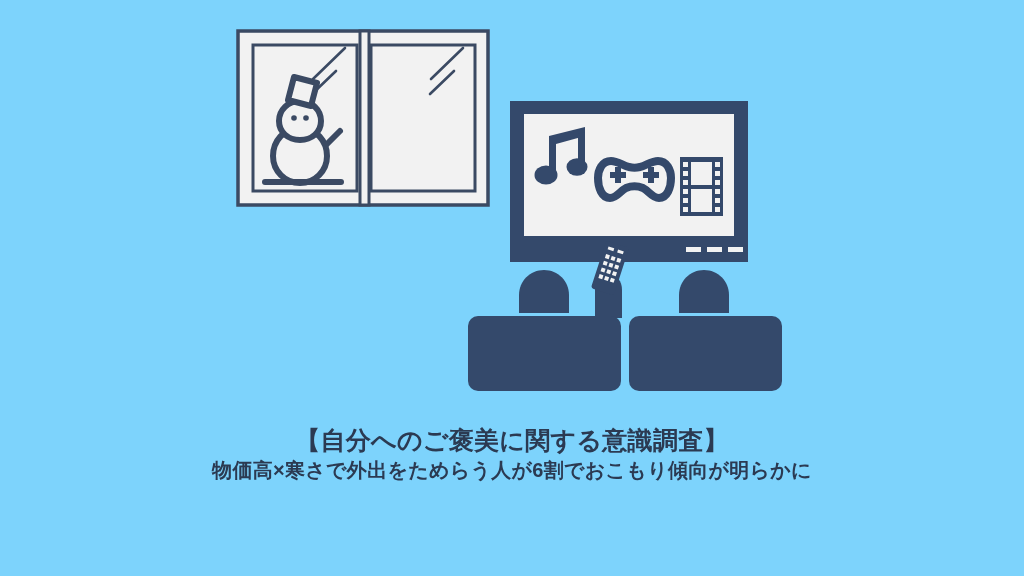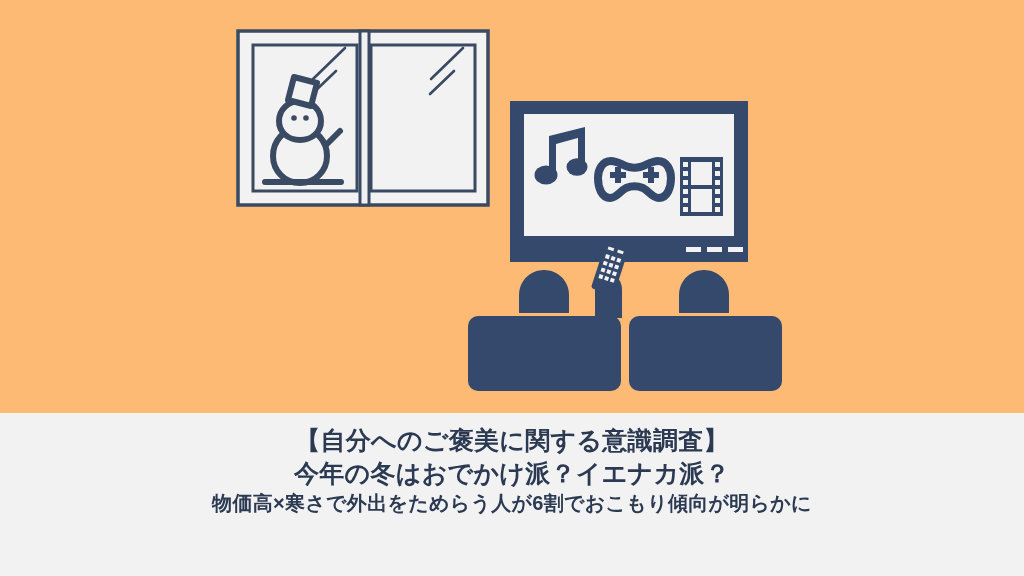--- a/index.html
+++ b/index.html
@@ -10,22 +10,22 @@
     width: 1024px;
     height: 576px;
     background: #f2f2f2;
     font-family: "Liberation Sans", "DejaVu Sans", sans-serif;
     overflow: hidden;
     position: relative;
   }
   #stage {
     position: relative;
     width: 1024px;
-    height: 413px;
-    background: #fdba74;
+    height: 576px;
+    background: #7dd3fc;
   }
   #illustration {
     position: absolute;
     left: 0;
     top: 0;
     width: 1024px;
     height: 420px;
   }
   #caption {
     position: absolute;
@@ -177,17 +177,16 @@
         <rect x="468" y="316" width="153" height="75" rx="10" fill="#34496b"></rect>
 
         <rect x="629" y="316" width="153" height="75" rx="10" fill="#34496b"></rect>
       </g>
 
     </svg>
   </div>
 
   <div id="caption">
     <span class="cap-line cap-1">【自分へのご褒美に関する意識調査】</span>
-    <span class="cap-line cap-2">今年の冬はおでかけ派？イエナカ派？</span>
     <span class="cap-line cap-3">物価高×寒さで外出をためらう人が6割でおこもり傾向が明らかに</span>
   </div>
 
 </div>
 
 </body></html>

